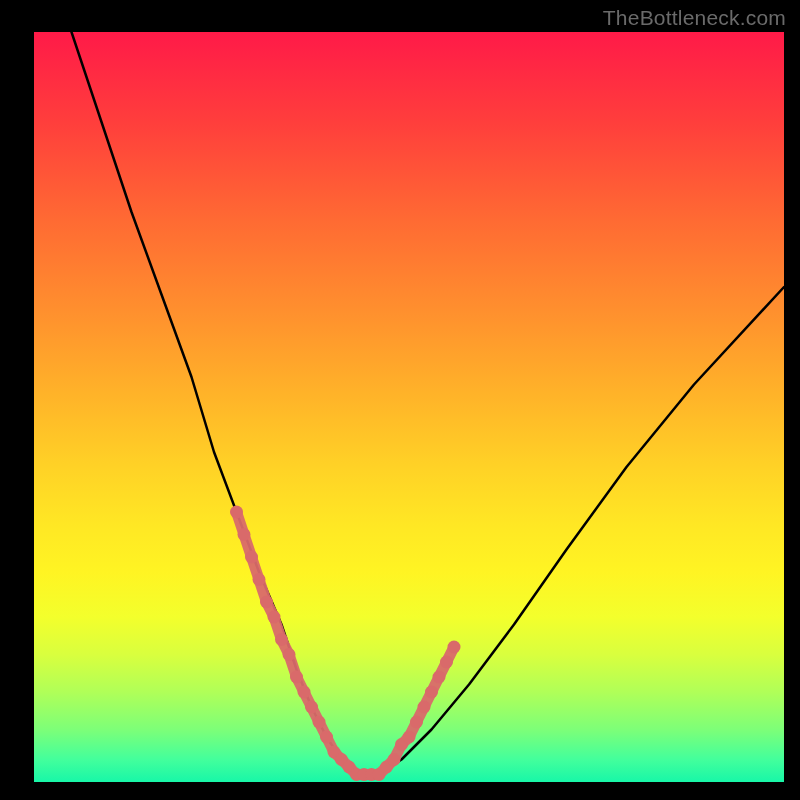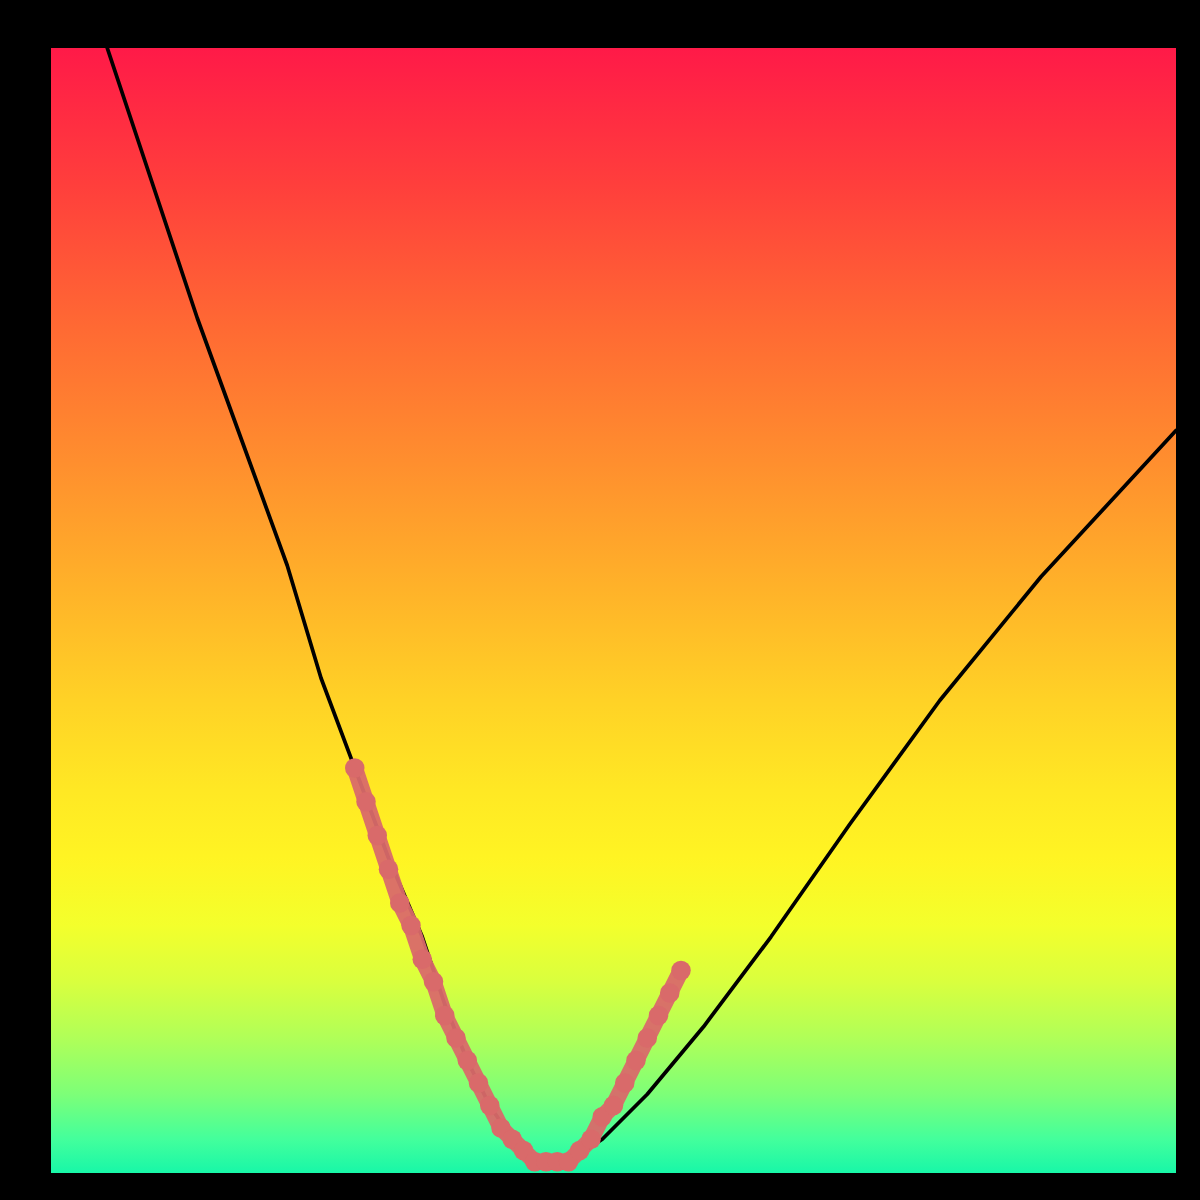--- a/index.html
+++ b/index.html
@@ -97,13 +97,14 @@
           <circle cx="375.0" cy="705.0" r="6.5" fill="#d96a6a"></circle>
           <circle cx="382.5" cy="690.0" r="6.5" fill="#d96a6a"></circle>
           <circle cx="390.0" cy="675.0" r="6.5" fill="#d96a6a"></circle>
           <circle cx="397.5" cy="660.0" r="6.5" fill="#d96a6a"></circle>
           <circle cx="405.0" cy="645.0" r="6.5" fill="#d96a6a"></circle>
           <circle cx="412.5" cy="630.0" r="6.5" fill="#d96a6a"></circle>
           <circle cx="420.0" cy="615.0" r="6.5" fill="#d96a6a"></circle>
         </g>
     </svg>
   </div>
+  <div class="watermark">TheBottleneck.com</div>
 </div>
 
 </body></html>

